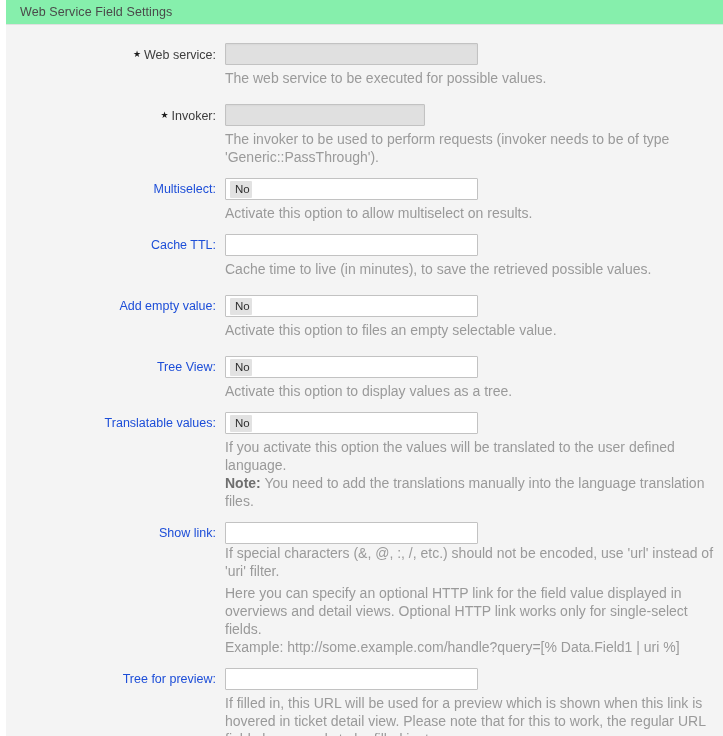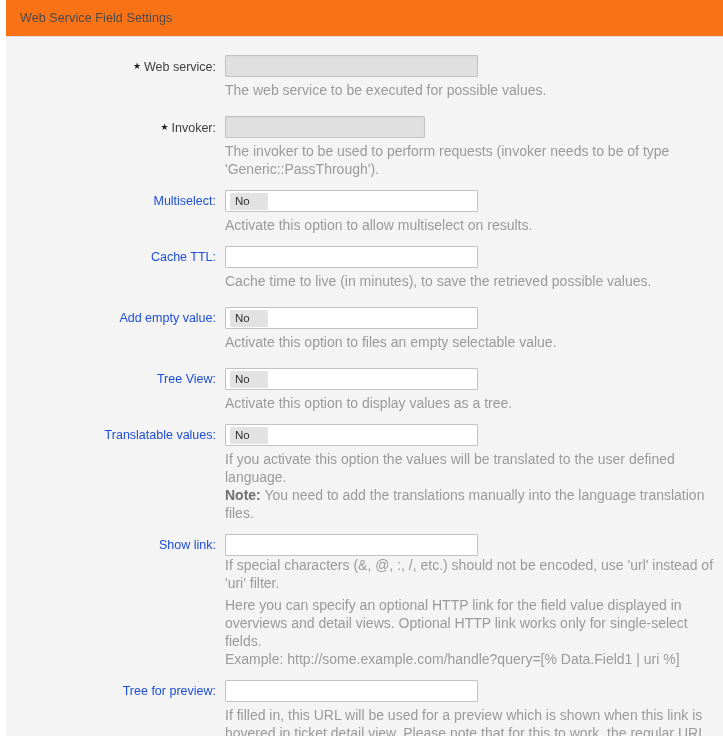--- a/index.html
+++ b/index.html
@@ -19,22 +19,22 @@
   .widget {
     position: absolute;
     left: 6px;
     top: 0;
     width: 717px;
     height: 736px;
     background: #f4f4f4;
   }
 
   .widget-header {
-    height: 37px;
-    background: #f97316;
+    height: 25px;
+    background: #86efac;
     border-bottom: 1px solid #e0e0e0;
     display: flex;
     align-items: center;
     box-sizing: border-box;
   }
 
   .widget-header-title {
     padding-left: 14px;
     font-size: 12.5px;
     color: #4a4a4a;
@@ -101,21 +101,21 @@
     border: 1px solid #c2c2c2;
     box-shadow: inset 0 1px 2px rgba(0,0,0,0.04);
   }
 
   .chip {
     display: inline-block;
     background: #e2e2e2;
     color: #2f2f2f;
     font-size: 11.5px;
     line-height: 15px;
-    padding: 1px 18px 1px 5px;
+    padding: 1px 2px 1px 5px;
     border-radius: 1px;
     margin-left: 1px;
   }
 
   .field-help {
     color: #9a9a9a;
     font-size: 14px;
     line-height: 18px;
     margin-top: 4px;
     max-width: 480px;

